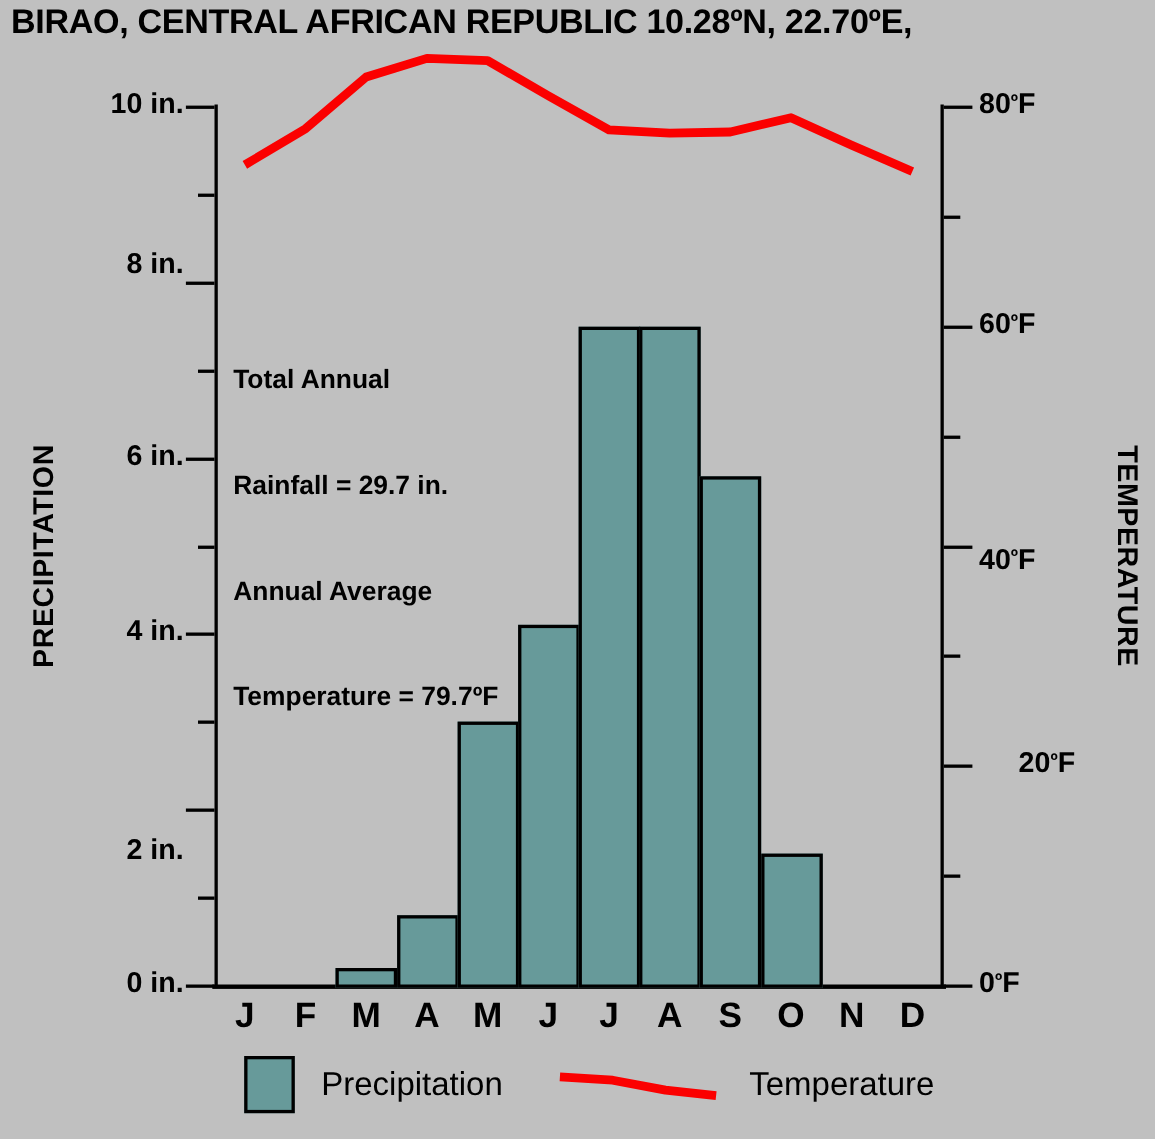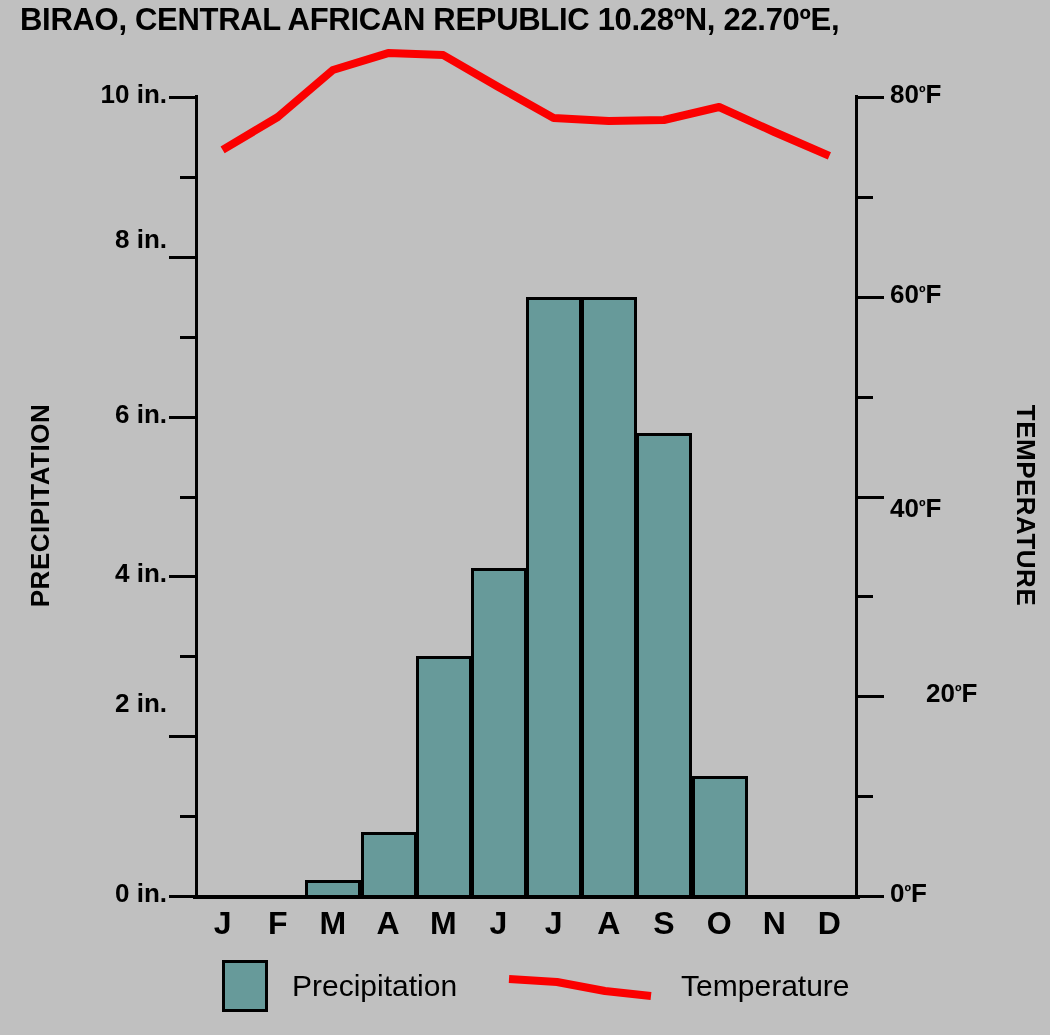--- a/index.html
+++ b/index.html
@@ -13,21 +13,21 @@
   }
   #root{position:absolute;left:0;top:0;width:1050px;height:1035px;}
 
   
   .title-block{
     position:absolute;left:0;top:2px;width:1046px;
     text-align:left;
     font-size:31px;font-weight:bold;line-height:36px;
     letter-spacing:-0.3px;
   }
-  .title-line1{display:block;padding-left:20px;}
+  .title-line1{display:block;padding-left:10px;}
   .title-line2{display:block;text-align:right;padding-right:8px;}
 
   
   .axis-title{
     position:absolute;
     font-size:26px;font-weight:bold;
     letter-spacing:0.5px;
     white-space:nowrap;
   }
   #y-left-title{
@@ -105,21 +105,21 @@
   <div class="axis-title" id="y-right-title">TEMPERATURE</div>
 
   <div id="axis-left-line"></div>
   <div id="axis-right-line"></div>
   <div id="axis-bottom-line"></div>
 
   <div id="ticks-layer">
       <div class="tick tick-major-left" style="top: 895px;"></div>
       <div class="tick-label tick-label-left" style="top: 878px;">0 in.</div>
       <div class="tick tick-major-left" style="top: 735.2px;"></div>
-      <div class="tick-label tick-label-left" style="top: 688px; text-align: right;">2 in.</div>
+      <div class="tick-label tick-label-left" style="top: 757px; text-align: right;">2 in.</div>
       <div class="tick tick-major-left" style="top: 575.4px;"></div>
       <div class="tick-label tick-label-left" style="top: 558.4px;">4 in.</div>
       <div class="tick tick-major-left" style="top: 415.6px;"></div>
       <div class="tick-label tick-label-left" style="top: 398.6px;">6 in.</div>
       <div class="tick tick-major-left" style="top: 255.8px;"></div>
       <div class="tick-label tick-label-left" style="top: 224px;">8 in.</div>
       <div class="tick tick-major-left" style="top: 96px;"></div>
       <div class="tick-label tick-label-left" style="top: 79px;">10 in.</div>
       <div class="tick tick-minor-left" style="top: 815.1px;"></div>
       <div class="tick tick-minor-left" style="top: 655.3px;"></div>
@@ -164,20 +164,26 @@
       <div class="month-label" style="left: 415.25px;">M</div>
       <div class="month-label" style="left: 470.417px;">J</div>
       <div class="month-label" style="left: 525.583px;">J</div>
       <div class="month-label" style="left: 580.75px;">A</div>
       <div class="month-label" style="left: 635.917px;">S</div>
       <div class="month-label" style="left: 691.083px;">O</div>
       <div class="month-label" style="left: 746.25px;">N</div>
       <div class="month-label" style="left: 801.417px;">D</div>
     </div>
 
+  <div id="annotation">
+    <div>Total Annual</div>
+    <div>Rainfall = 29.7 in.</div>
+    <div>Annual Average</div>
+    <div>Temperature = 79.7ºF</div>
+  </div>
 
   <div id="legend">
     <div id="legend-swatch"></div>
     <div id="legend-precip-label">Precipitation</div>
     <div id="legend-line-wrap">
       <svg width="150" height="30">
         <polyline points="4,8 52,11 100,20 146,25" fill="none" stroke="#fb0000" stroke-width="8" stroke-linejoin="round"></polyline>
       </svg>
     </div>
     <div id="legend-temp-label">Temperature</div>

